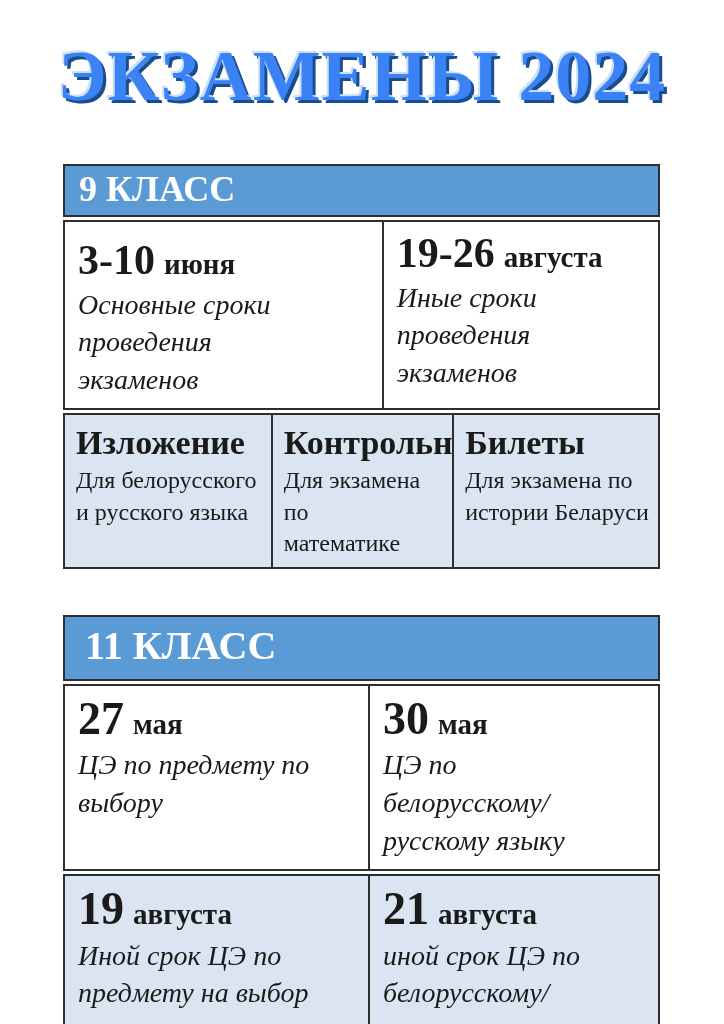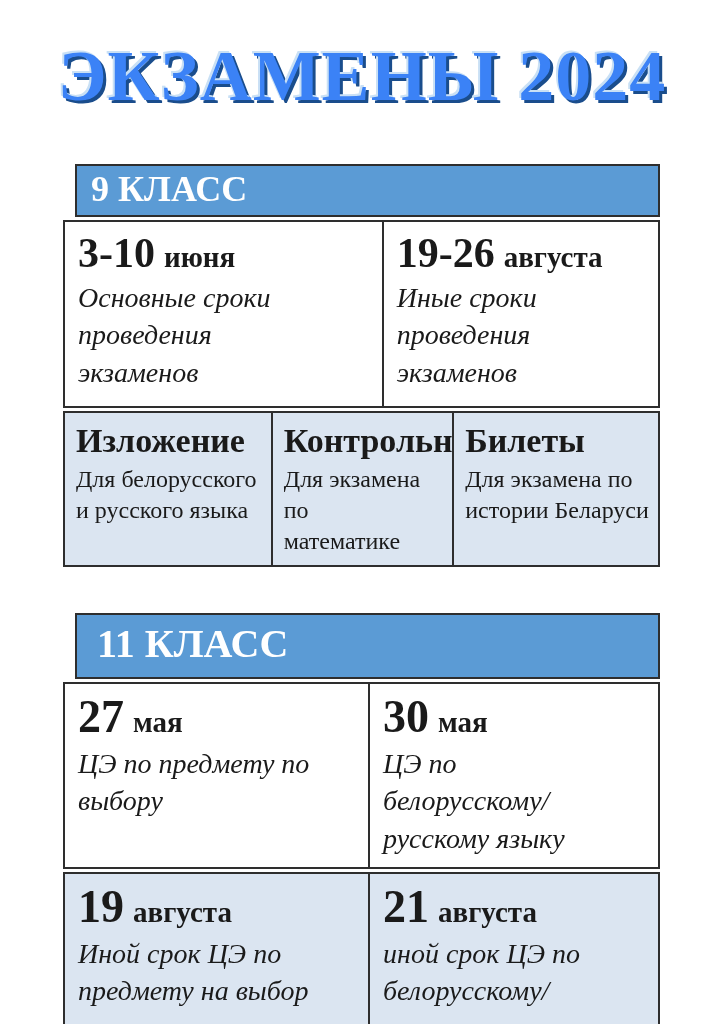--- a/index.html
+++ b/index.html
@@ -26,39 +26,38 @@
   .grade.g11 { margin-top: 46px; }
   .grade-header {
     box-sizing: border-box;
     border: 2px solid #2e2e2e;
     background: #5b9bd5;
     color: #ffffff;
     font-weight: bold;
     font-size: 36px;
     line-height: 1.15;
     padding: 3px 10px 5px 14px;
-    margin-left: 12px;
   }
   .g11 .grade-header { font-size: 40px; padding: 6px 10px 10px 20px; }
   .row {
     display: flex;
     box-sizing: border-box;
     border: 2px solid #2e2e2e;
     margin-top: 3px;
     background: #ffffff;
   }
   .row.shaded { background: #dbe5f1; }
   .cell {
     box-sizing: border-box;
     padding: 8px 8px 10px 13px;
     overflow: hidden;
   }
   .cell + .cell { border-left: 2px solid #2e2e2e; }
   .t1-main { min-height: 188px; }
-  .t1-main .cell:nth-child(1) { width: 53.4%; }
+  .t1-main .cell:nth-child(1) { width: 53.4%; margin-top: 7px; }
   .t1-main .cell:nth-child(2) { width: 46.6%; }
   .t1-sub { min-height: 103px; }
   .t1-sub .cell { padding: 6px 6px 8px 11px; }
   .t1-sub .cell:nth-child(1) { width: 34.7%; }
   .t1-sub .cell:nth-child(2) { width: 30.6%; }
   .t1-sub .cell:nth-child(3) { width: 34.7%; }
   .t2-row { min-height: 163px; }
   .t2-row .cell:nth-child(1) { width: 51.1%; }
   .t2-row .cell:nth-child(2) { width: 48.9%; }
   .date-line { line-height: 1.1; }

